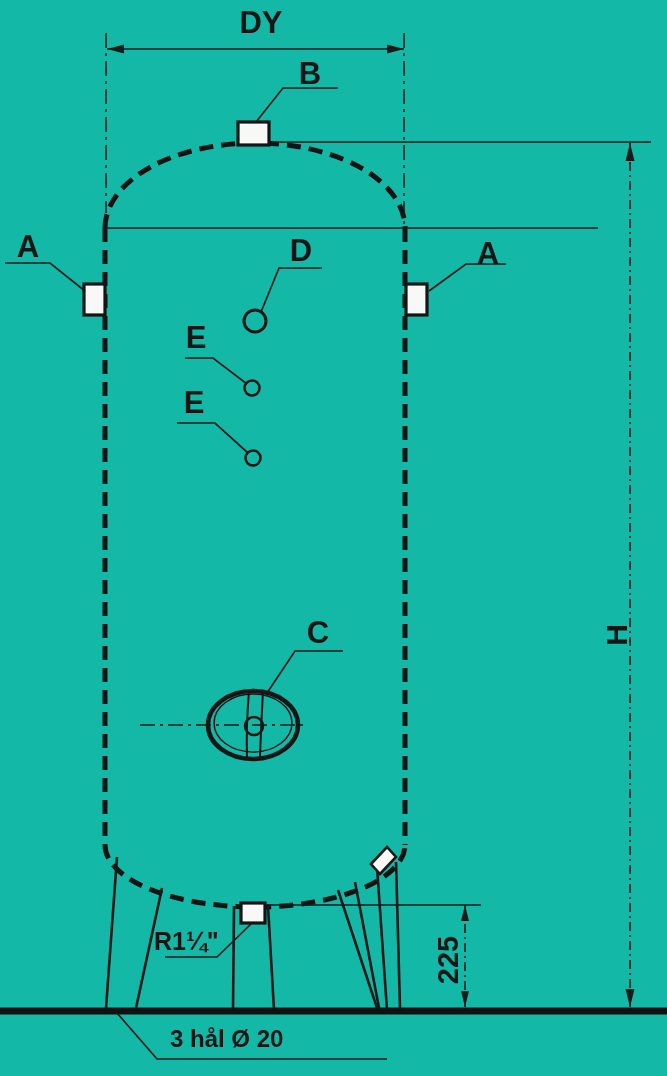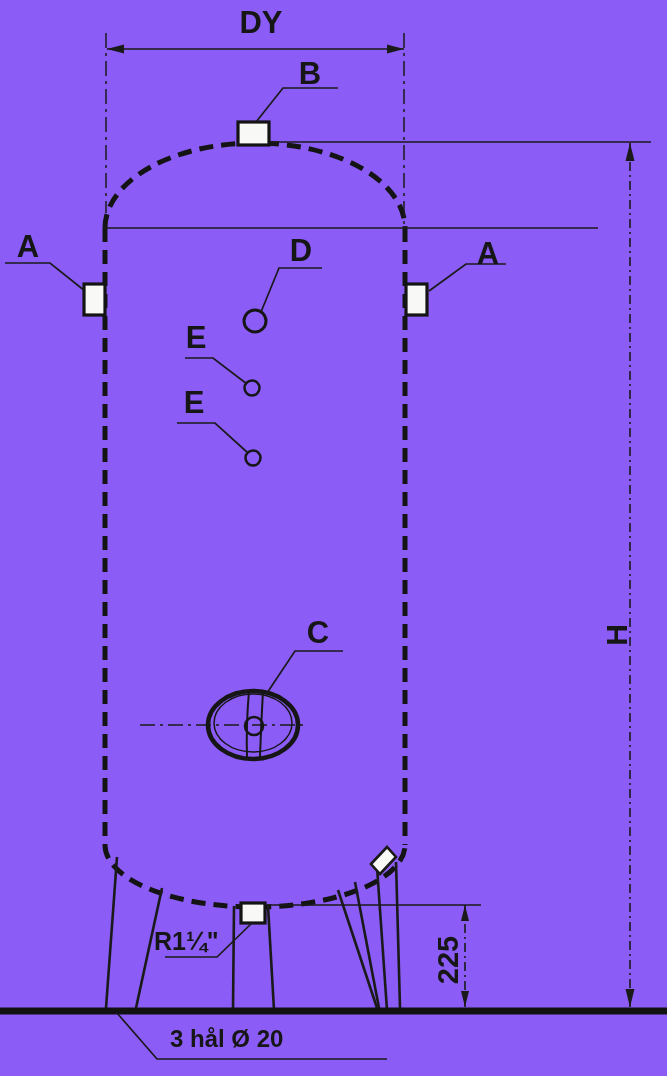--- a/index.html
+++ b/index.html
@@ -4,21 +4,21 @@
 <style>
   html, body {
     margin: 0;
     padding: 0;
     background: #f8f8f6;
   }
   .drawing-page {
     position: relative;
     width: 667px;
     height: 1076px;
-    background: #8b5cf6;
+    background: #14b8a6;
     overflow: hidden;
   }
   svg {
     display: block;
   }
   .lbl {
     font-family: "Liberation Sans", "DejaVu Sans", sans-serif;
     font-weight: bold;
     fill: #161616;
   }

